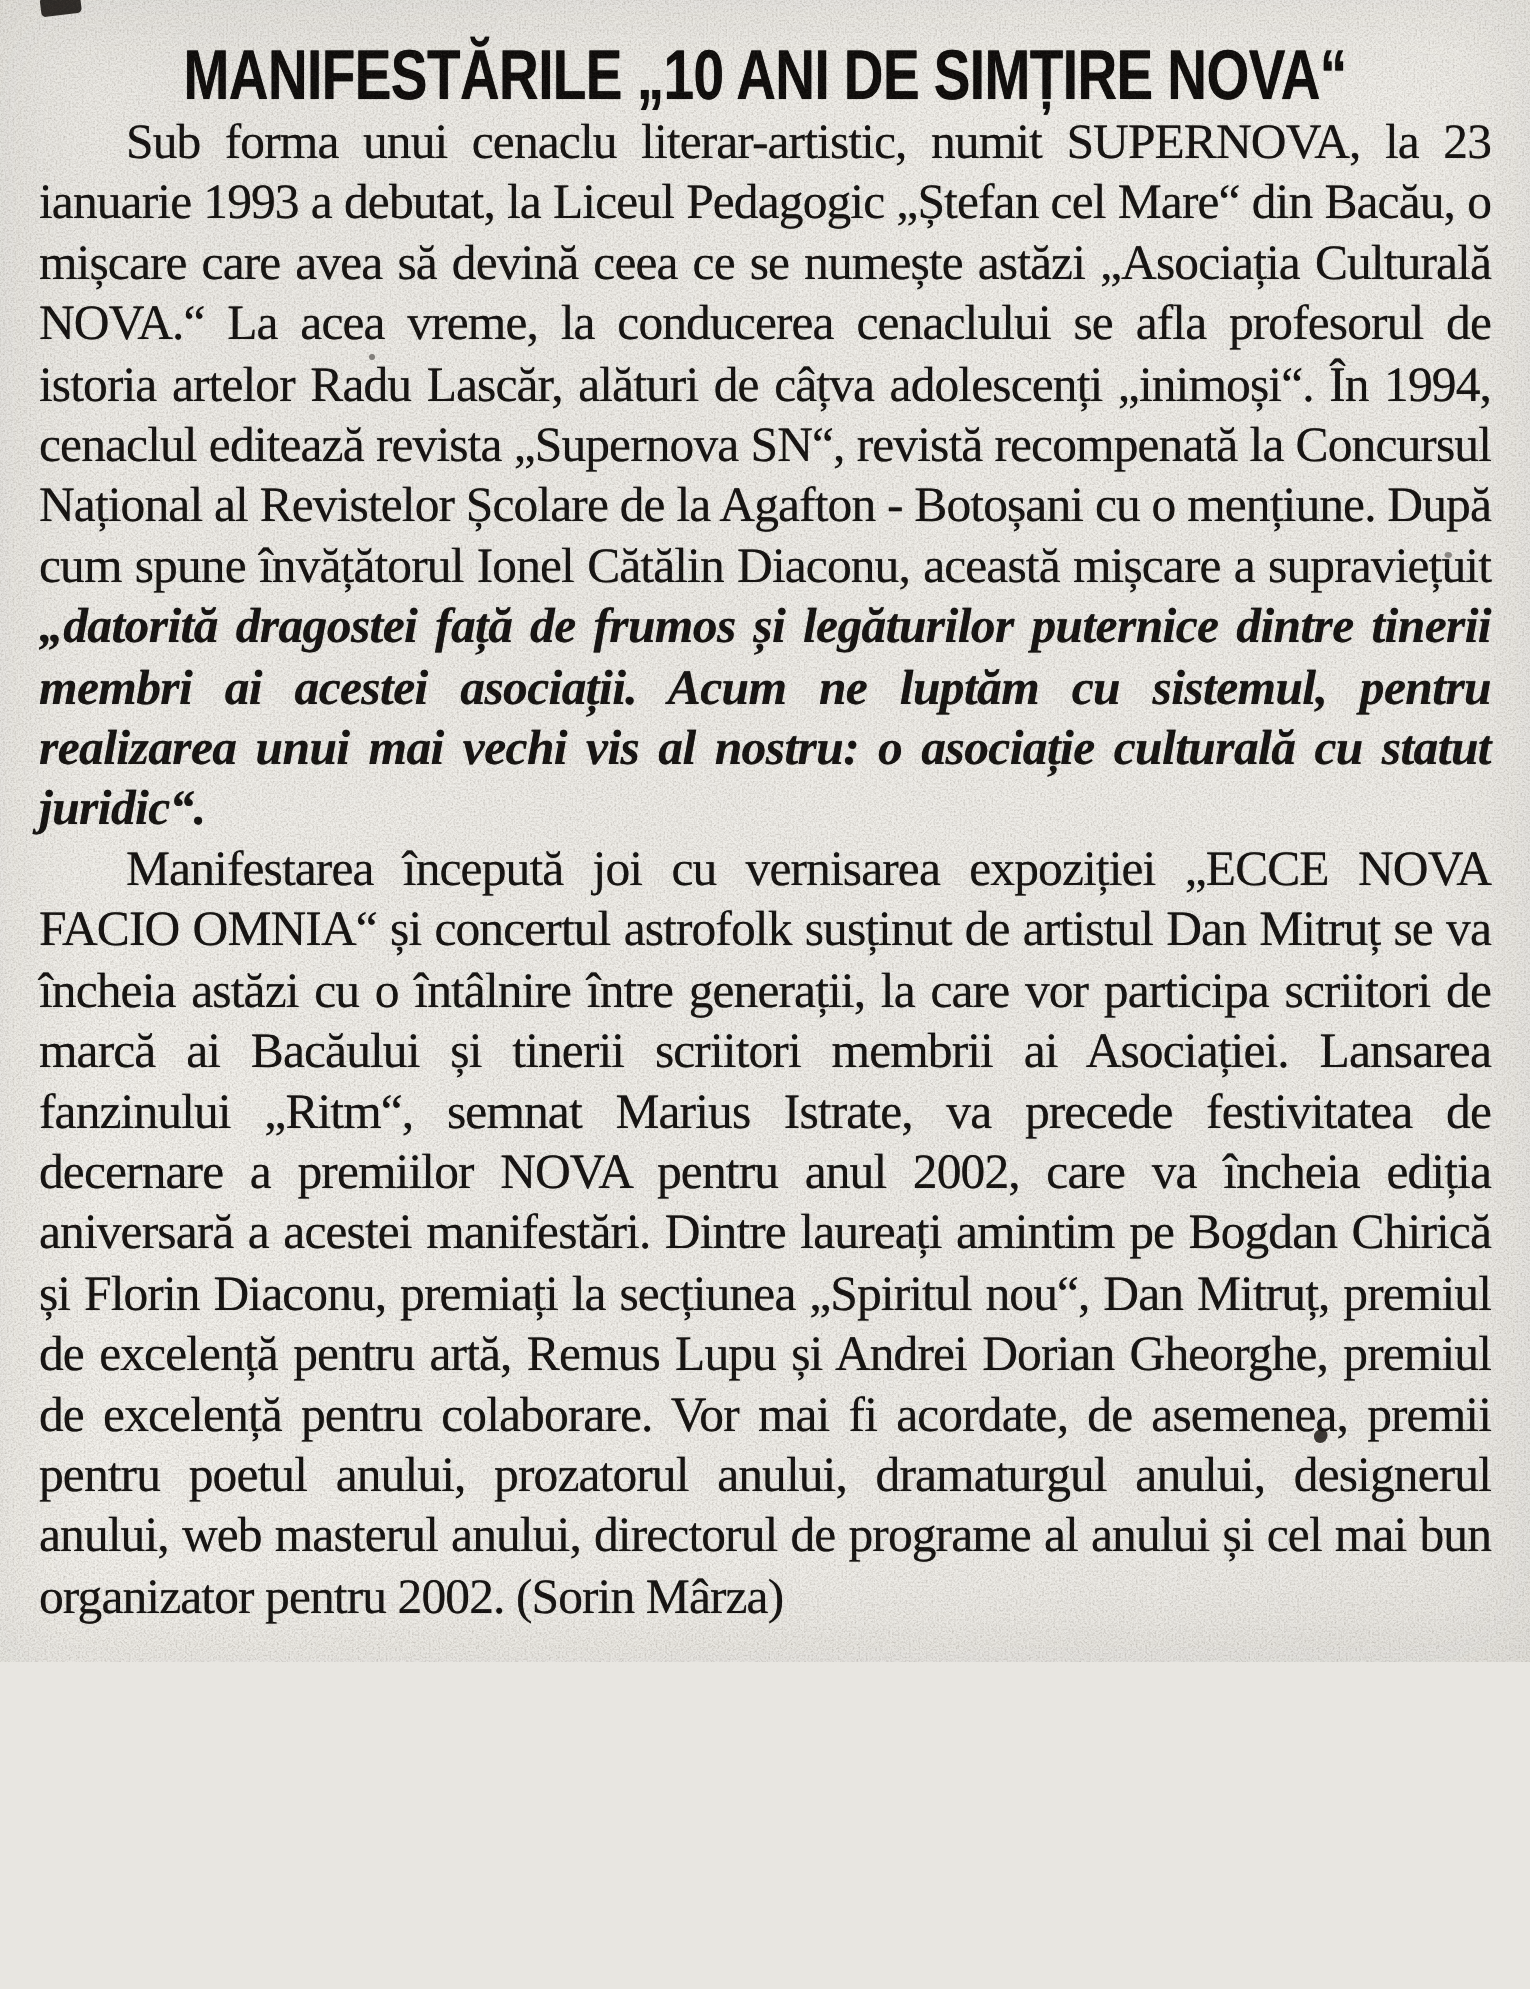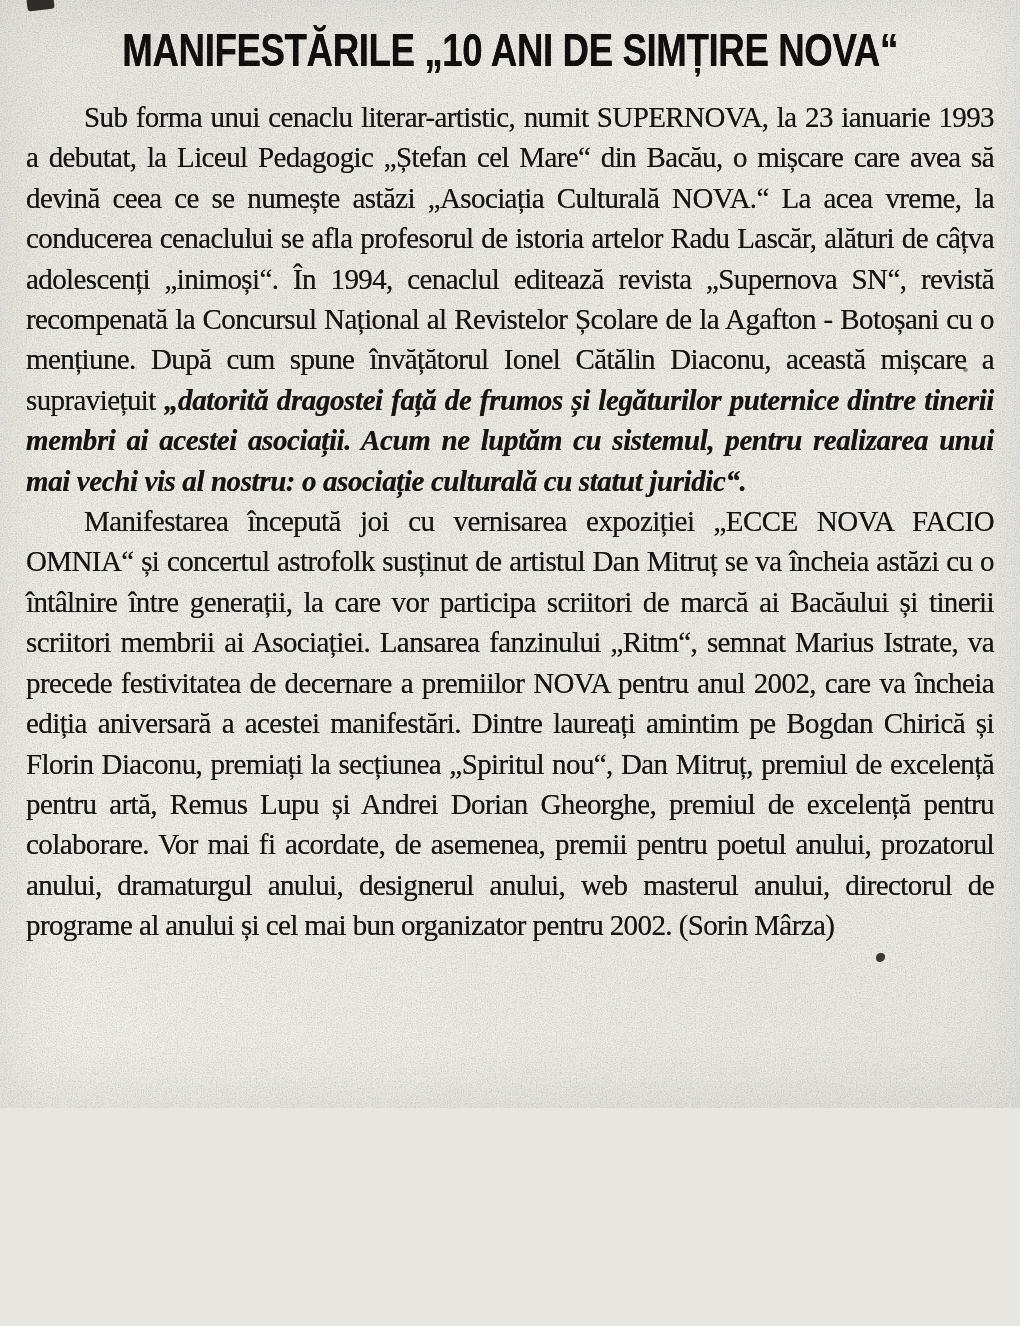--- a/index.html
+++ b/index.html
@@ -35,24 +35,23 @@
   }
   .headline .t-line { white-space: nowrap; }
   .headline .condense {
     display: inline-block;
     transform: scaleX(0.78);
     transform-origin: 50% 50%;
     text-shadow: 0 0 0.6px rgba(0,0,0,0.85);
   }
   
   .article-body {
-    margin-top: 22px;
     padding: 0 26px 0 26px;
     font-family: "Liberation Serif", "DejaVu Serif", serif;
-    font-size: 29px;
+    font-size: 33px;
     line-height: 40.4px;
     letter-spacing: -0.6px;
     text-align: justify;
     text-shadow: 0 0 0.5px rgba(20,16,12,0.75);
   }
   .article-body p {
     margin: 0;
     text-indent: 58px;
   }
   .seg-bold-italic {

